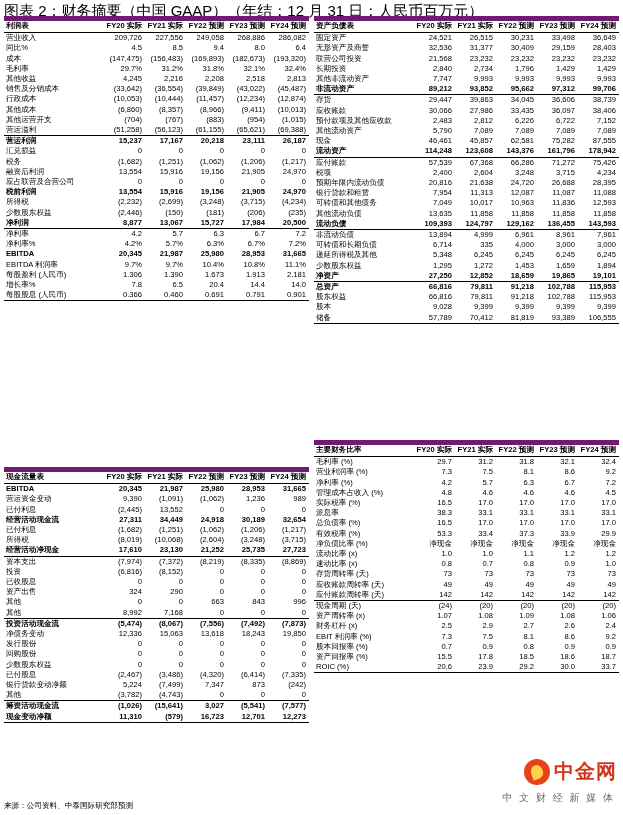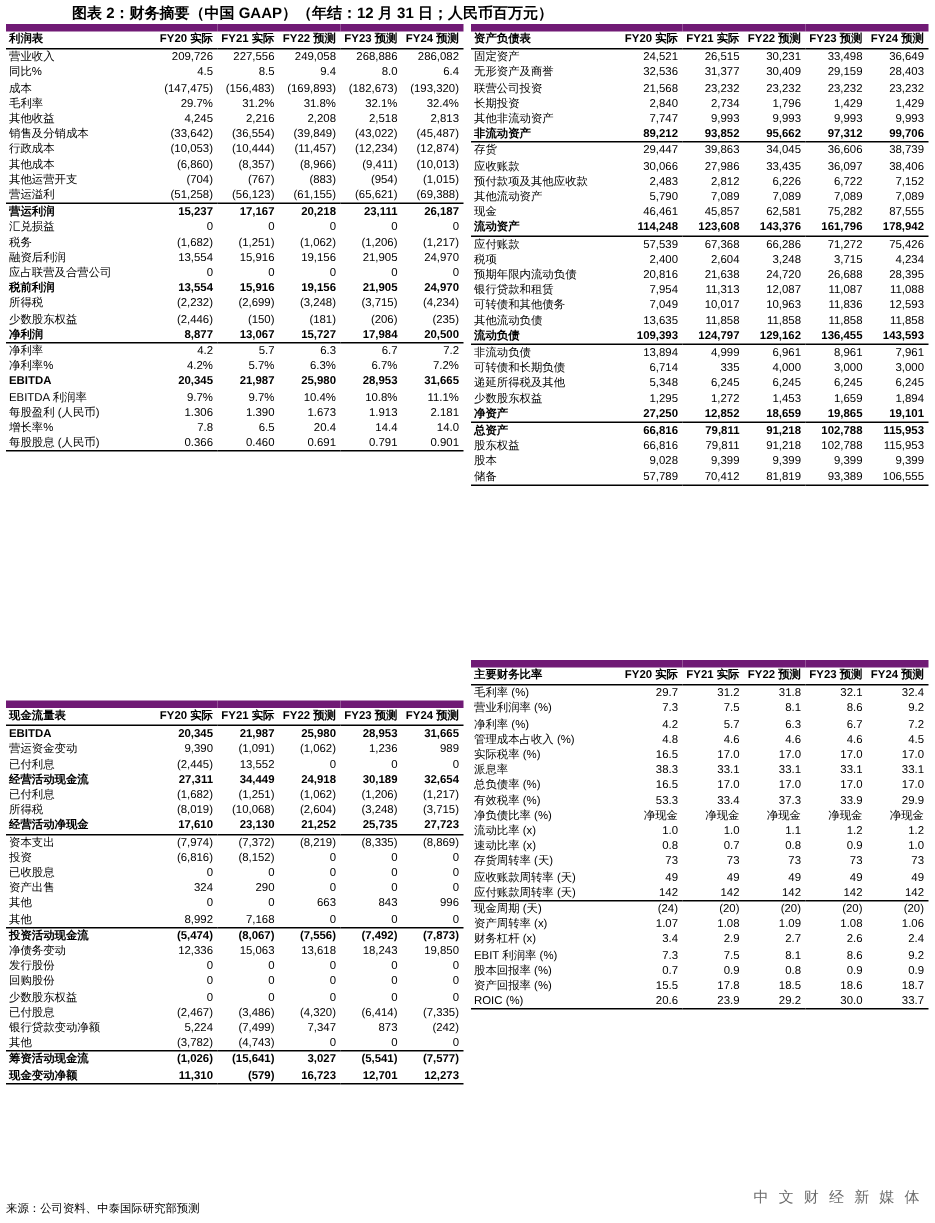--- a/index.html
+++ b/index.html
@@ -1,18 +1,18 @@
 <!DOCTYPE html>
 <html><head>
 <meta charset="utf-8">
 <style>
   html,body{margin:0;padding:0;background:#ffffff;}
   body{width:623px;height:815px;font-family:"Liberation Sans","DejaVu Sans",sans-serif;color:#000;position:relative;overflow:hidden;}
   .wrap{position:relative;width:623px;height:815px;}
-  .caption{position:absolute;left:4px;top:2px;font-size:10px;font-weight:bold;letter-spacing:0px;margin-left:44px;}
+  .caption{position:absolute;left:4px;top:2px;font-size:15px;font-weight:normal;letter-spacing:0px;}
   .panel{position:absolute;}
   table{border-collapse:collapse;table-layout:fixed;}
   td,th{font-size:7.6px;padding:0;line-height:10.2px;font-weight:normal;vertical-align:middle;}
   .hdr td{font-weight:bold;border-bottom:1px solid #000;border-top:5px solid #701a75;padding-bottom:1px;}
   .hdr td.lbl{text-align:left;}
   .num{text-align:right;padding-right:3px;}
   .lbl{text-align:left;padding-left:2px;}
   .rowline td{border-bottom:1px solid #000;}
   .bold td{font-weight:bold;}
   .foot{position:absolute;left:4px;bottom:4px;font-size:7.6px;}
@@ -864,21 +864,21 @@
           <tr>
             <td class="lbl">资产周转率 (x)</td>
             <td class="num">1.07</td>
             <td class="num">1.08</td>
             <td class="num">1.09</td>
             <td class="num">1.08</td>
             <td class="num">1.06</td>
           </tr>
           <tr>
             <td class="lbl">财务杠杆 (x)</td>
-            <td class="num">3.4</td>
+            <td class="num">2.5</td>
             <td class="num">2.9</td>
             <td class="num">2.7</td>
             <td class="num">2.6</td>
             <td class="num">2.4</td>
           </tr>
           <tr>
             <td class="lbl">EBIT 利润率 (%)</td>
             <td class="num">7.3</td>
             <td class="num">7.5</td>
             <td class="num">8.1</td>
@@ -906,16 +906,20 @@
             <td class="num">20.6</td>
             <td class="num">23.9</td>
             <td class="num">29.2</td>
             <td class="num">30.0</td>
             <td class="num">33.7</td>
           </tr>
         </tbody>
     </table>
   </div>
 
+  <div class="brand">
+    <div class="disc"></div>
+    <div class="bt">中金网</div>
+  </div>
   <div class="brandsub">中 文 财 经 新 媒 体</div>
 
   <div class="foot">来源：公司资料、中泰国际研究部预测</div>
 </div>
 
 </body></html>

